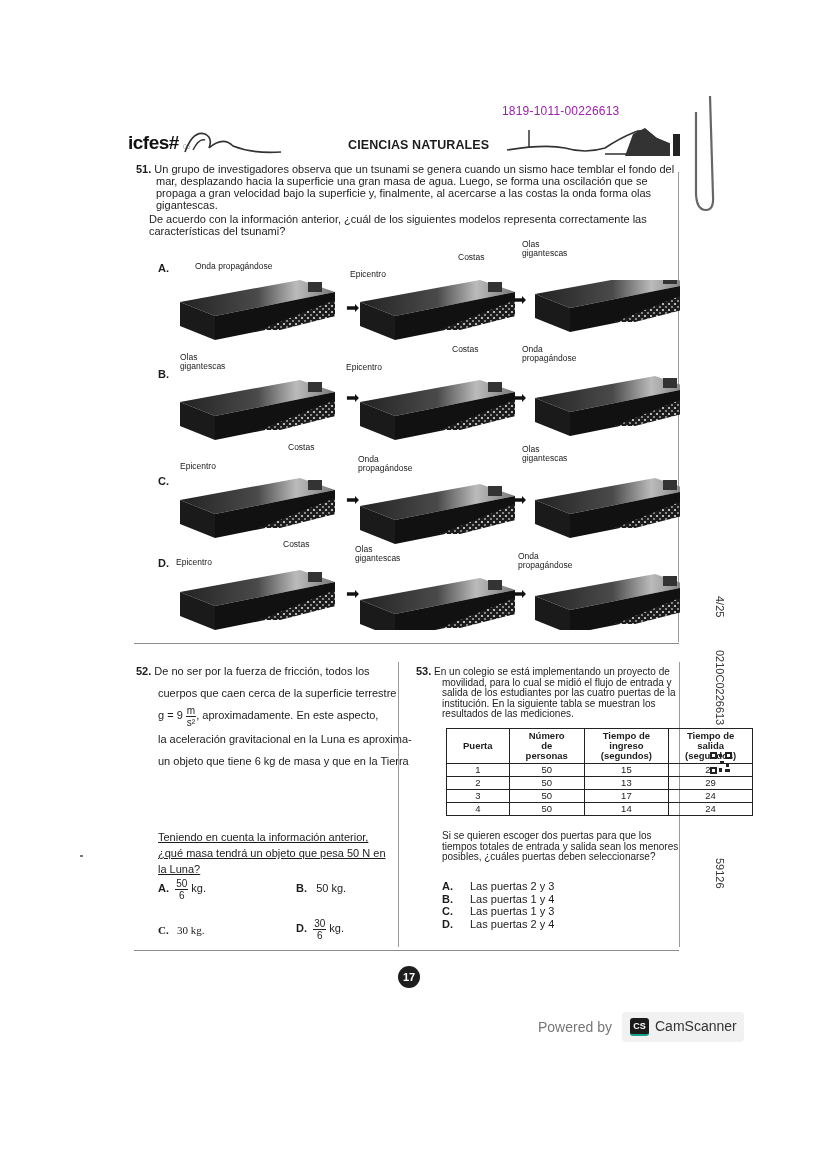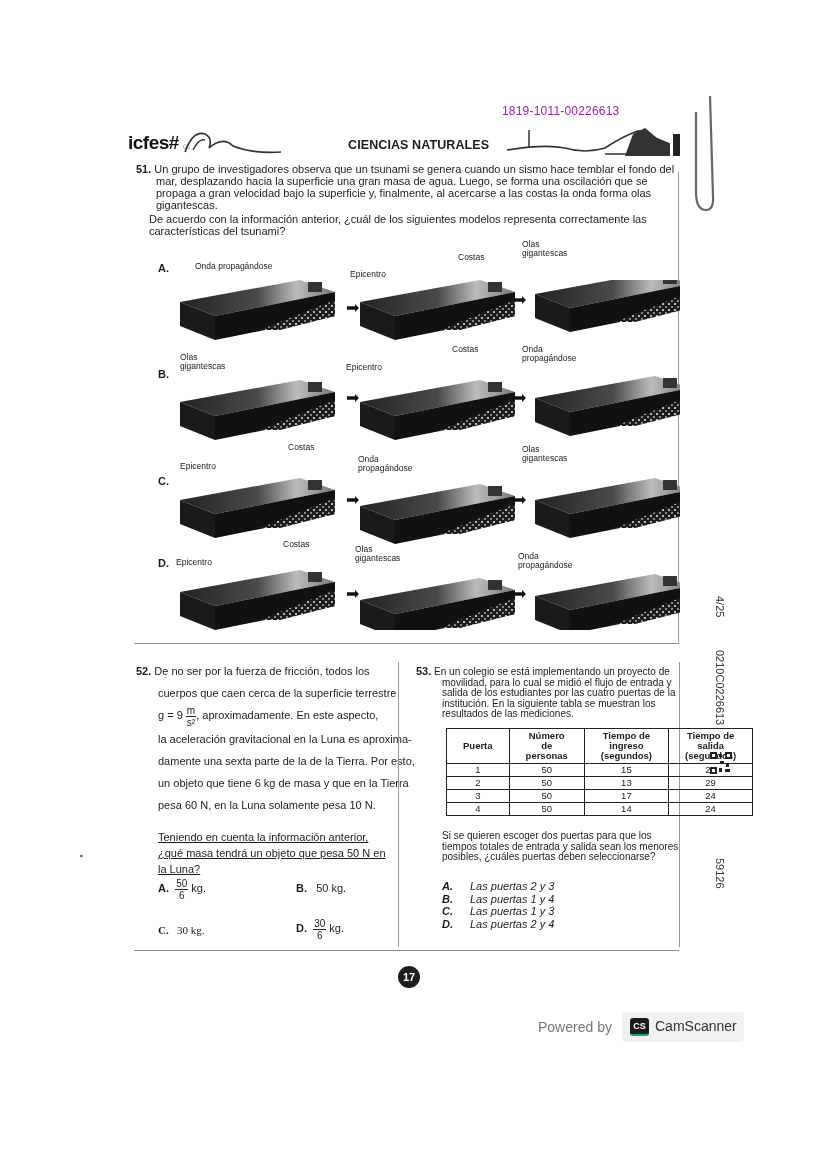--- a/index.html
+++ b/index.html
@@ -36,21 +36,21 @@
   .col-sep2 { left:679px; top:662px; width:1px; height:285px; background:#9a9a9a; }
   .sep-bottom { left:134px; top:950px; width:545px; height:1px; background:#8c8c8c; }
   .q53 { left:416px; top:666px; width:262px; font-size:10px; line-height:10.5px; }
   .q53 .body { margin-left:26px; }
   .q53 .first { text-indent:-26px; }
   table.data { border-collapse:collapse; font-size:9.5px; text-align:center; }
   table.data th, table.data td { border:1px solid #222; padding:0 3px; }
   table.data th { font-weight:bold; line-height:10px; padding:2px 16px; }
   table.data td { height:12px; line-height:12px; }
   .q53-prompt { left:442px; top:831px; width:238px; font-size:10px; line-height:10.5px; }
-  .q53-opts { left:442px; top:880px; font-size:11px; line-height:12.5px;font-style:italic; }
+  .q53-opts { left:442px; top:880px; font-size:11px; line-height:12.5px; }
   .q53-opts .lt { display:inline-block; width:28px; font-weight:bold; }
   .side { font-size:11px; color:#333; writing-mode:vertical-rl; }
   .qr { left:710px; top:752px; width:22px; height:22px; }
   .page-num { left:398px; top:966px; width:22px; height:22px; border-radius:50%; background:#1d1d1d; color:#fff;
               font-size:11px; font-weight:bold; text-align:center; line-height:22px; }
   .powered { left:538px; top:1019px; font-size:14px; color:#777; }
   .cs-badge { left:622px; top:1012px; width:122px; height:30px; background:#f1f1f1; border-radius:4px; }
   .cs-logo { left:630px; top:1018px; width:19px; height:18px; background:#1b1b1b; border-radius:3px;
              color:#fff; font-size:9px; font-weight:bold; text-align:center; line-height:16px; border-bottom:2px solid #16a085; box-sizing:border-box; }
   .cs-name { left:655px; top:1018px; font-size:14px; color:#333; }
@@ -157,23 +157,21 @@
 <div class="abs arrow" style="left:346px;top:584px;">➡</div>
 <div class="abs arrow" style="left:513px;top:584px;">➡</div>
 
 <div class="abs sep-top"></div>
 
 <div class="abs q52">
   <div class="line"><span class="q-num">52.</span> <span>De no ser por la fuerza de fricción, todos los</span></div>
   <div class="line q52-ind">cuerpos que caen cerca de la superficie terrestre</div>
   <div class="line q52-ind"><span>g = 9</span> <span class="frac"><span class="n">m</span><span class="d">s²</span></span><span>, aproximadamente. En este aspecto,</span></div>
   <div class="line q52-ind">la aceleración gravitacional en la Luna es aproxima-</div>
-  <div class="line q52-ind">damente una sexta parte de la de la Tierra. Por esto,</div>
   <div class="line q52-ind">un objeto que tiene 6 kg  de masa y que en la Tierra</div>
-  <div class="line q52-ind">pesa 60 N, en la Luna solamente pesa 10 N.</div>
 </div>
 <div class="abs q52-prompt">Teniendo en cuenta la información anterior, ¿qué masa tendrá un objeto que pesa 50 N en la Luna?</div>
 
 <div class="abs ans" style="left:158px;top:878px;">
   <b>A.</b>&nbsp;
   <span class="frac"><span class="n">50</span><span class="d">6</span></span>
   <span>kg.</span>
 </div>
 <div class="abs ans" style="left:296px;top:882px;">
   <b>B.</b>&nbsp;&nbsp;&nbsp;<span>50 kg.</span>

